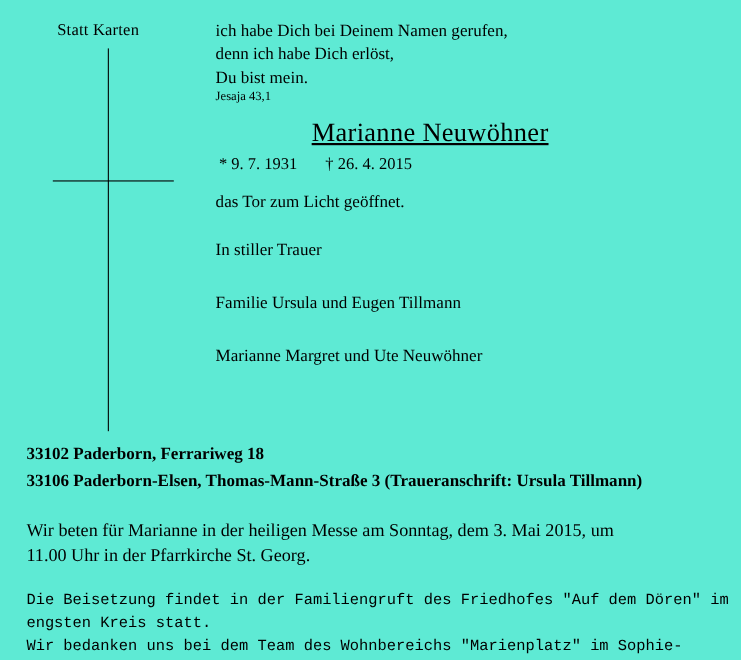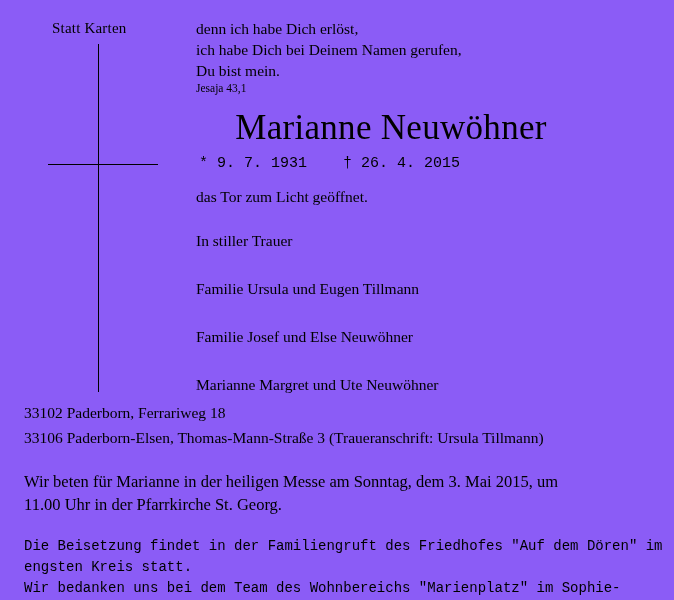--- a/index.html
+++ b/index.html
@@ -12,21 +12,21 @@
     height: 600px;
     font-family: "Liberation Serif", serif;
     color: #000000;
     overflow: hidden;
   }
   .obituary {
     position: relative;
     width: 674px;
     height: 600px;
     box-sizing: border-box;
-    background: #8b5cf6;
+    background: #5eead4;
   }
 
   
   .cross {
     position: absolute;
     left: 48px;
     top: 44px;
     width: 110px;
     height: 348px;
   }
@@ -78,31 +78,31 @@
 
   .intro {
     margin-top: 16px;
     font-size: 15.5px;
     line-height: 21px;
   }
   .intro div { white-space: nowrap; }
 
   .name {
     margin-top: 14px;
-    font-size: 35px;
+    font-size: 24px;
     letter-spacing: 0.3px;
     text-align: center;
     padding-right: 60px;
+    text-decoration: underline;
   }
 
   .dates {
     margin-top: 7px;
     font-size: 15px;
     padding-left: 3px;
-    font-family: Liberation Mono, monospace;
   }
   .dates .sep { display: inline-block; width: 18px; }
 
   .closing {
     margin-top: 16px;
     font-size: 15.5px;
   }
 
   .mourners {
     margin-top: 23px;
@@ -114,20 +114,21 @@
   .mourners .indent1 { padding-left: 0px; margin-top: 25px; }
 
   
   .addresses {
     position: absolute;
     left: 24px;
     top: 400px;
     width: 640px;
     font-size: 15.5px;
     line-height: 25px;
+    font-weight: bold;
   }
 
   
   .footer {
     position: absolute;
     left: 24px;
     top: 470px;
     width: 645px;
   }
   .footer .big {
@@ -149,42 +150,41 @@
   <div class="statt-karten">Statt Karten</div>
 
   <div class="cross">
     <div class="vbar"></div>
     <div class="hbar"></div>
   </div>
 
   <div class="col">
 
     <div class="verse">
+      <div>ich habe Dich bei Deinem Namen gerufen,</div>
       <div>denn ich habe Dich erlöst,</div>
-      <div>ich habe Dich bei Deinem Namen gerufen,</div>
       <div>Du bist mein.</div>
     </div>
 
     <div class="verse-ref">Jesaja 43,1</div>
 
 
     <div class="name">Marianne Neuwöhner</div>
 
     <div class="dates">
       <span>* 9. 7. 1931</span>
       <span class="sep"></span>
       <span>† 26. 4. 2015</span>
     </div>
 
     <div class="closing">das Tor zum Licht geöffnet.</div>
 
     <div class="mourners">
       <div class="mourner-lead">In stiller Trauer</div>
       <div class="mourner-line indent1">Familie Ursula und Eugen Tillmann</div>
-      <div class="mourner-line indent1">Familie Josef und Else Neuwöhner</div>
       <div class="mourner-line indent1">Marianne Margret und Ute Neuwöhner</div>
     </div>
 
   </div>
 
   <div class="addresses">
     <div>33102 Paderborn, Ferrariweg 18</div>
     <div>33106 Paderborn-Elsen, Thomas-Mann-Straße 3 (Traueranschrift: Ursula Tillmann)</div>
   </div>
 

